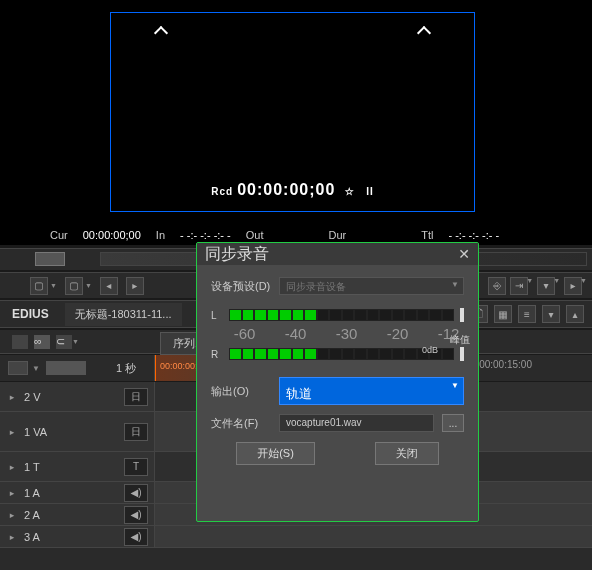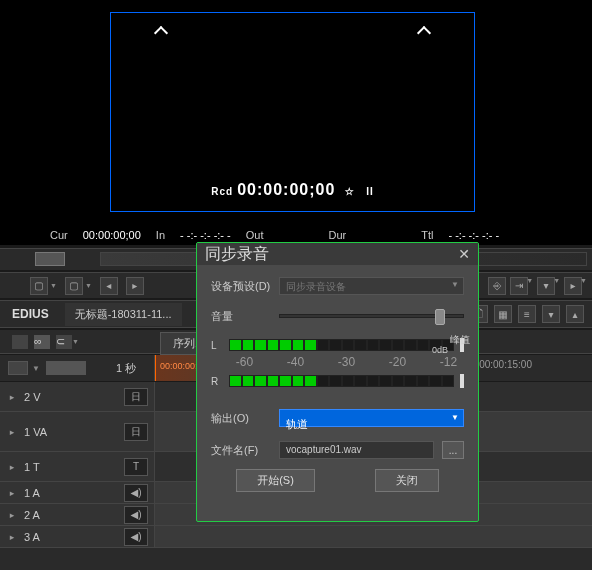--- a/index.html
+++ b/index.html
@@ -67,27 +67,27 @@
 .slider-track { flex: 1; height: 4px; background: #333; position: relative; border: 1px solid #222; }
 .slider-thumb { position: absolute; top: -6px; right: 18px; width: 10px; height: 16px; background: #888; border: 1px solid #aaa; border-radius: 2px; }
 
 .meters { margin-top: 8px; }
 .meter-row { display: flex; align-items: center; height: 16px; gap: 6px; }
 .meter-label { width: 12px; color: #ccc; font-size: 10px; }
 .meter-bar { flex: 1; height: 12px; background: #222; display: flex; gap: 2px; padding: 1px; }
 .seg { flex: 1; background: #1a1a1a; }
 .seg.on { background: #00cc00; }
 .meter-end { width: 4px; height: 14px; background: #ddd; }
-.scale-row { display: flex; gap: 20px; padding-left: 18px; margin-top: 2px; margin-bottom: 4px; font-size: 12px; color: #999; }
+.scale-row { display: flex; gap: 20px; padding-left: 18px; margin-top: 2px; margin-bottom: 4px; font-size: 15px; color: #999; }
 .scale-row span { flex: 1; text-align: center; }
 .peak-label { position: absolute; right: 8px; top: 90px; font-size: 10px; color: #ccc; }
-.db-label { position: absolute; right: 30px; top: 102px; font-size: 9px; color: #ccc; }
+.db-label { position: absolute; right: 40px; top: 102px; font-size: 9px; color: #ccc; }
 
 .output-row { margin-top: 16px; }
-.dropdown-active { flex: 1; height: 18px; background: #0066dd; border: 1px solid #3388ff; color: #fff; font-size: 11px; padding: 7px 6px; position: relative; }
+.dropdown-active { flex: 1; height: 28px; background: #0066dd; border: 1px solid #3388ff; color: #fff; font-size: 13px; padding: 7px 6px; position: relative; }
 .dropdown-active::after { content: "▼"; position: absolute; right: 4px; top: 3px; font-size: 8px; }
 .filename-row { margin-top: 6px; }
 .text-input { flex: 1; height: 18px; background: #333; border: 1px solid #555; color: #ccc; font-size: 10px; padding: 2px 6px; }
 .browse-btn { width: 22px; height: 18px; background: #555; border: 1px solid #777; color: #ccc; font-size: 10px; display: flex; align-items: center; justify-content: center; }
 
 .dialog-buttons { display: flex; gap: 60px; justify-content: center; margin-top: 6px; }
 .dlg-btn { padding: 3px 20px; background: #555; border: 1px solid #777; color: #ddd; font-size: 11px; cursor: pointer; }
 </style>
 </head>
 <body>
@@ -230,26 +230,20 @@
 <div class="dialog">
   <div class="dialog-title">
     <span class="dialog-title-text">同步录音</span>
     <span class="dialog-close">✕</span>
   </div>
   <div class="dialog-body">
     <div class="form-row">
       <div class="form-label">设备预设(D)</div>
       <div class="dropdown-disabled">同步录音设备</div>
     </div>
-    <div class="form-row volume-row">
-      <div class="form-label">音量</div>
-      <div class="slider-track">
-        <div class="slider-thumb"></div>
-      </div>
-    </div>
     <div class="meters">
       <div class="meter-row">
         <div class="meter-label">L</div>
         <div class="meter-bar">
           <div class="seg on"></div>
             <div class="seg on"></div>
             <div class="seg on"></div>
             <div class="seg on"></div>
             <div class="seg on"></div>
             <div class="seg on"></div>

